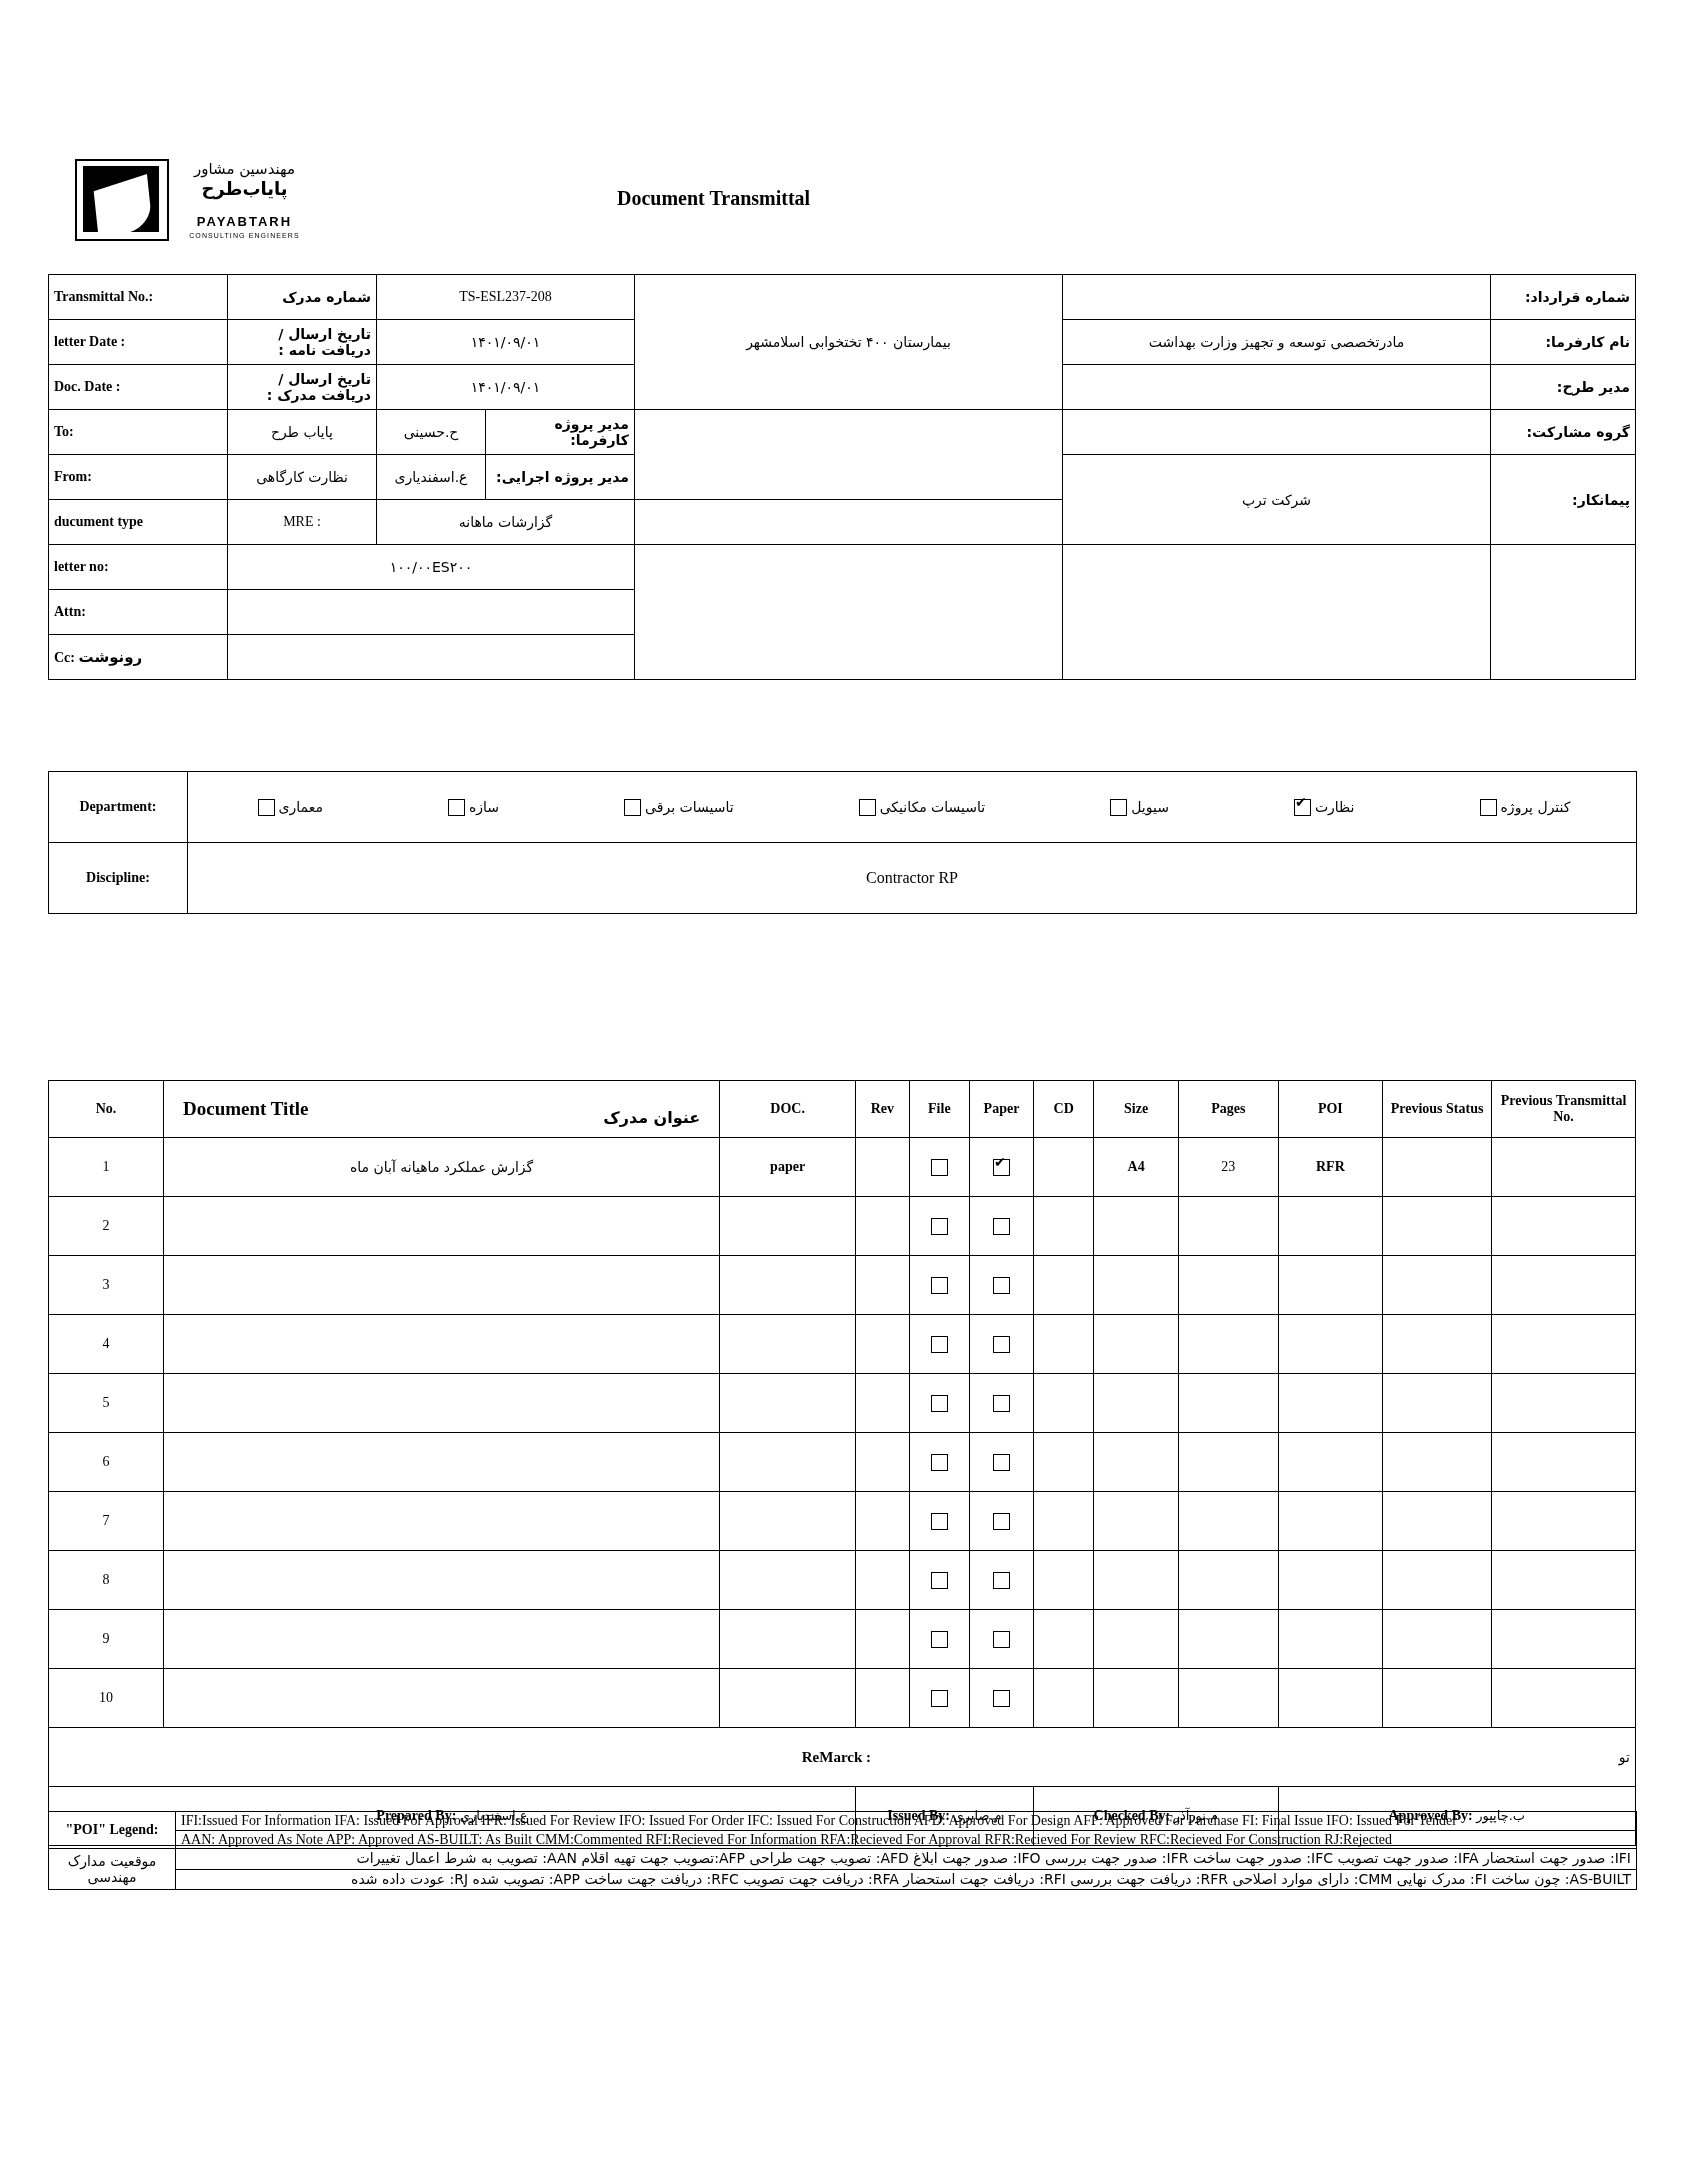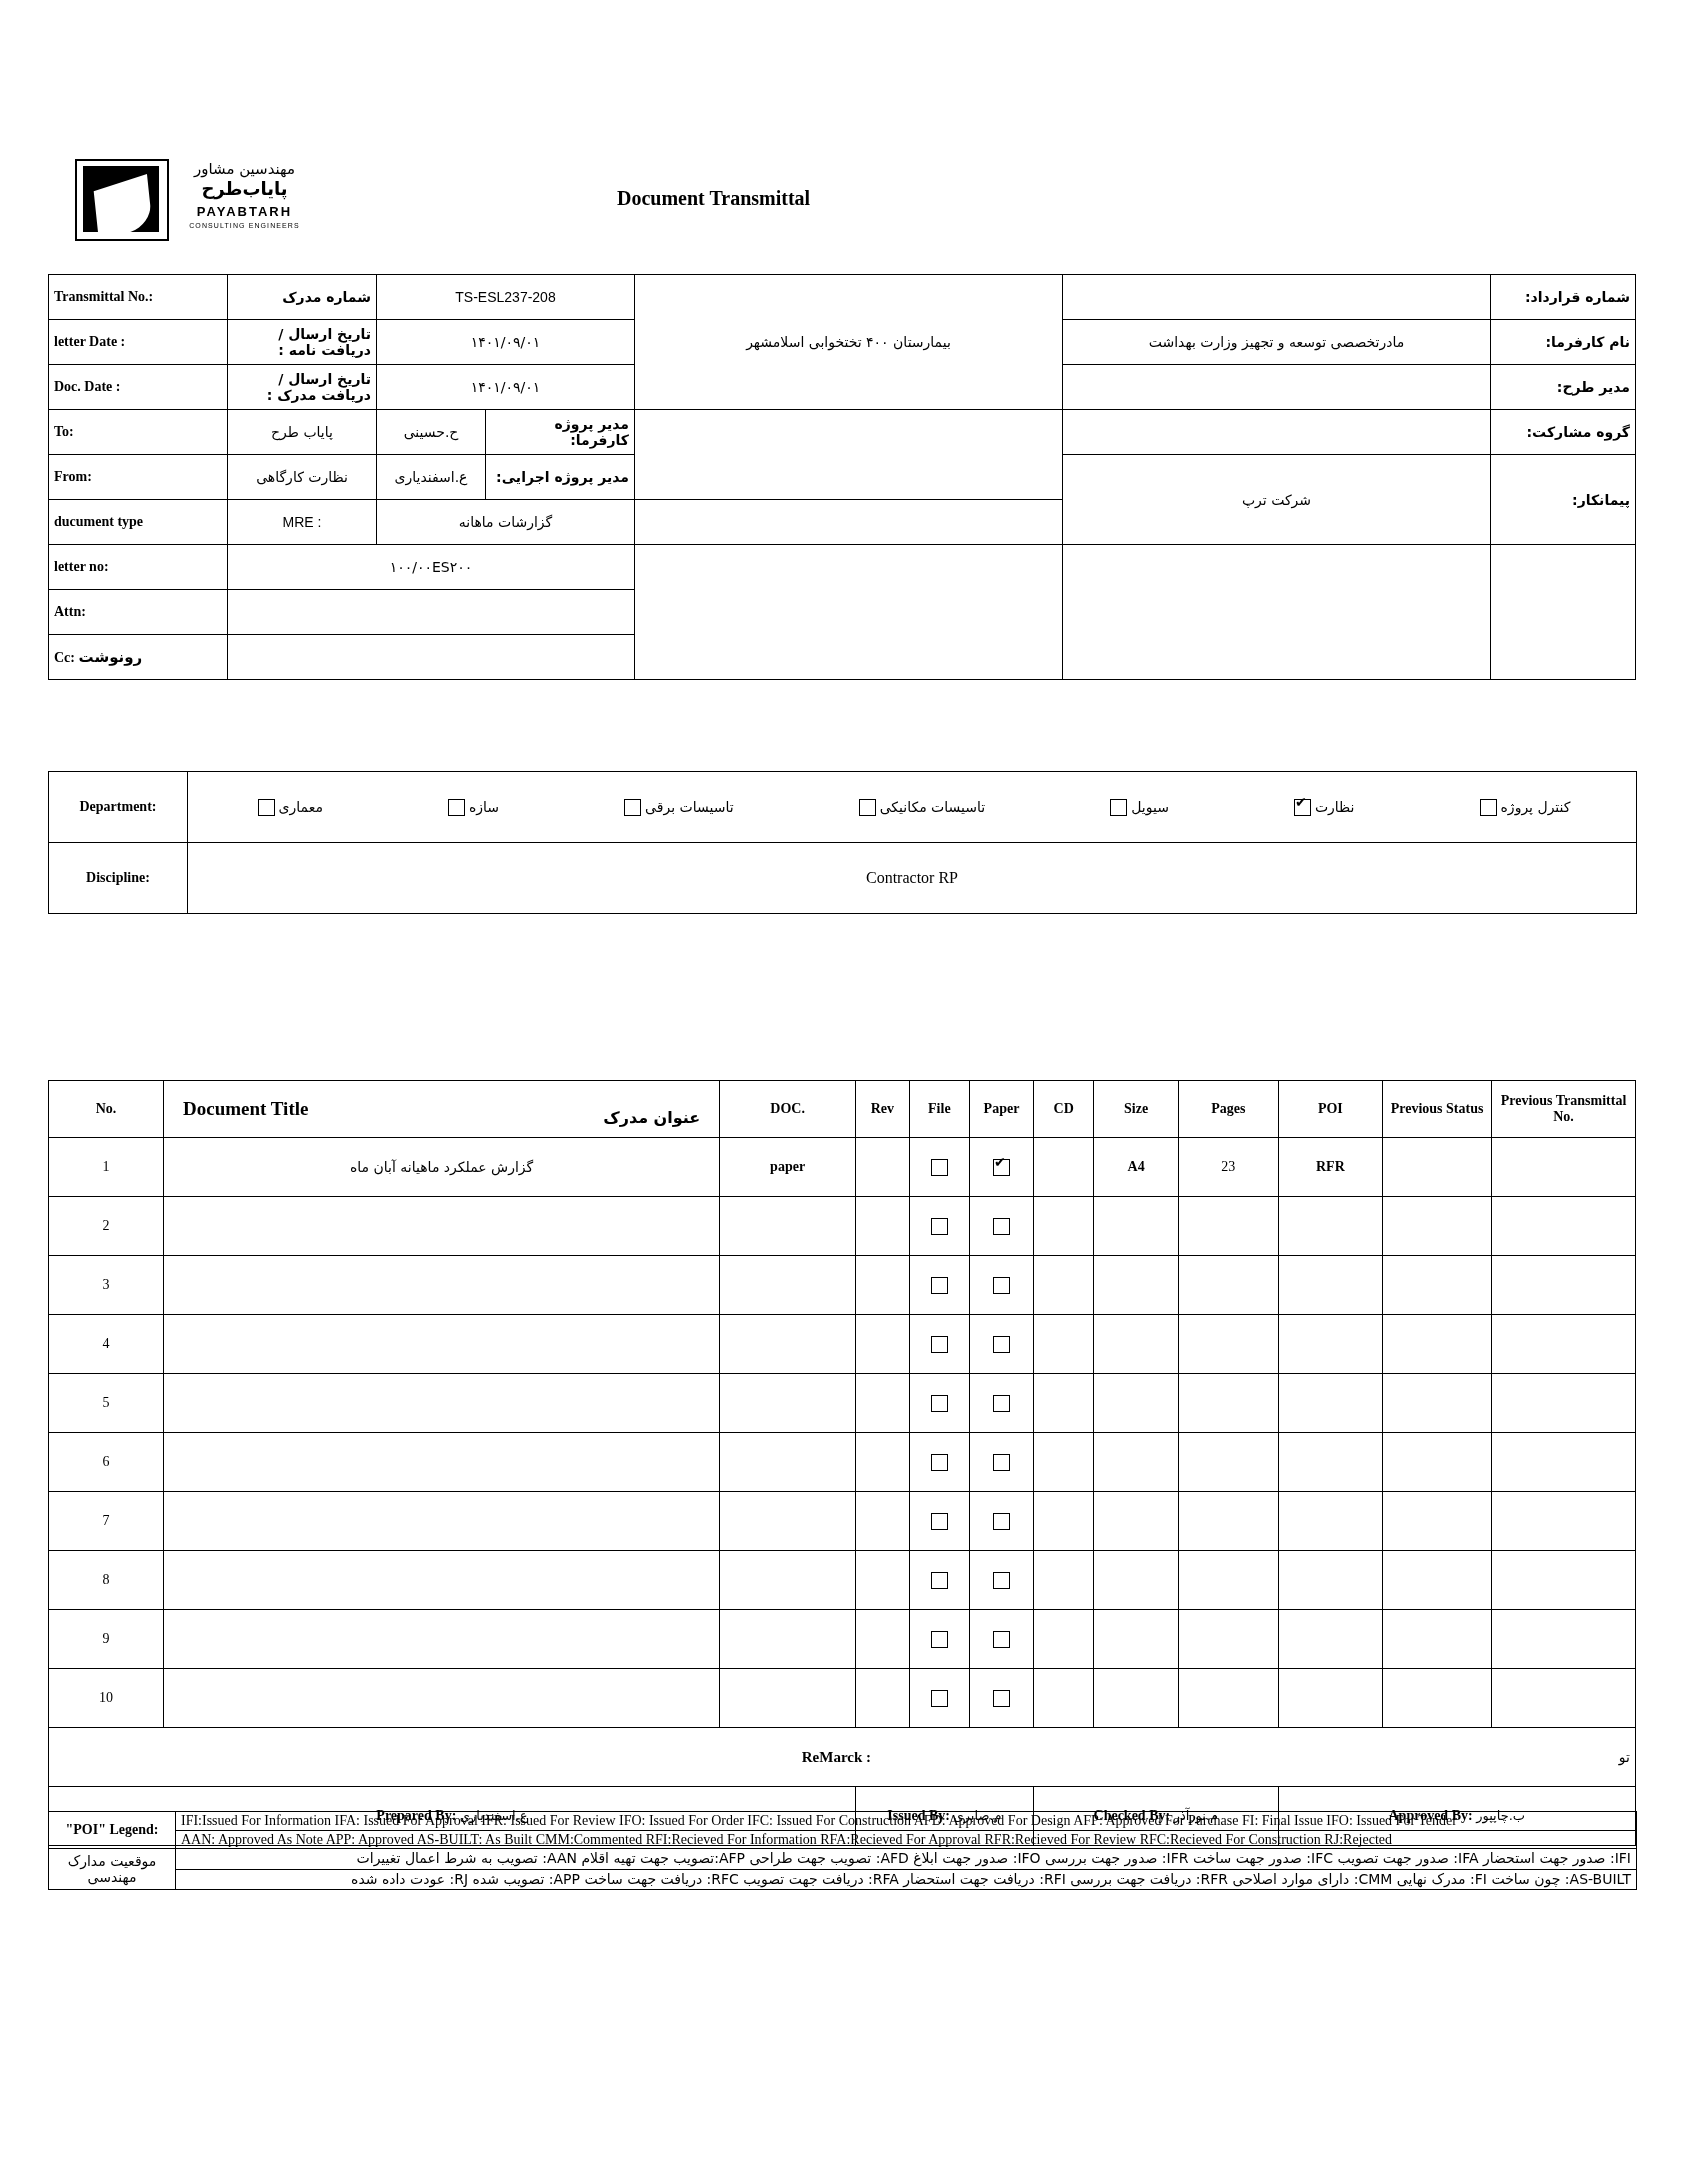--- a/index.html
+++ b/index.html
@@ -82,21 +82,21 @@
     font-size: 18px;
     font-weight: bold;
     color: #000;
     font-family: "DejaVu Sans", sans-serif;
     margin-top: 1px;
   }
   .logo-text .t3 {
     font-size: 13px;
     letter-spacing: 2px;
     font-weight: bold;
-    margin-top: 5px;
+    margin-top: 15px;
     font-family: "Liberation Sans", sans-serif;
   }
   .logo-text .t4 {
     font-size: 7px;
     letter-spacing: 1.1px;
     margin-top: 2px;
     font-family: "Liberation Sans", sans-serif;
   }
   .doc-title {
     position: absolute;
@@ -127,21 +127,21 @@
   .info-table {
     position: absolute;
     left: 48px;
     top: 274px;
     width: 1588px;
   }
   .info-table td { height: 44px; }
   .lbl-en { font-weight: bold; font-size: 15px; font-family: "Liberation Serif", serif; }
   .lbl-fa { font-weight: bold; font-size: 15px; direction: rtl; text-align: right; font-family: "DejaVu Sans", sans-serif; }
   .val-fa { font-size: 14px; direction: rtl; text-align: center; font-family: "DejaVu Sans", sans-serif; }
-  .val-en { font-size: 14px; text-align: center; font-family: Liberation Sans, sans-serif; }
+  .val-en { font-size: 14px; text-align: center; font-family: Liberation Serif, serif; }
 
   
   .dept-table {
     position: absolute;
     left: 48px;
     top: 771px;
     width: 1588px;
   }
   .dept-table td { height: 70px; }
   .chk {

